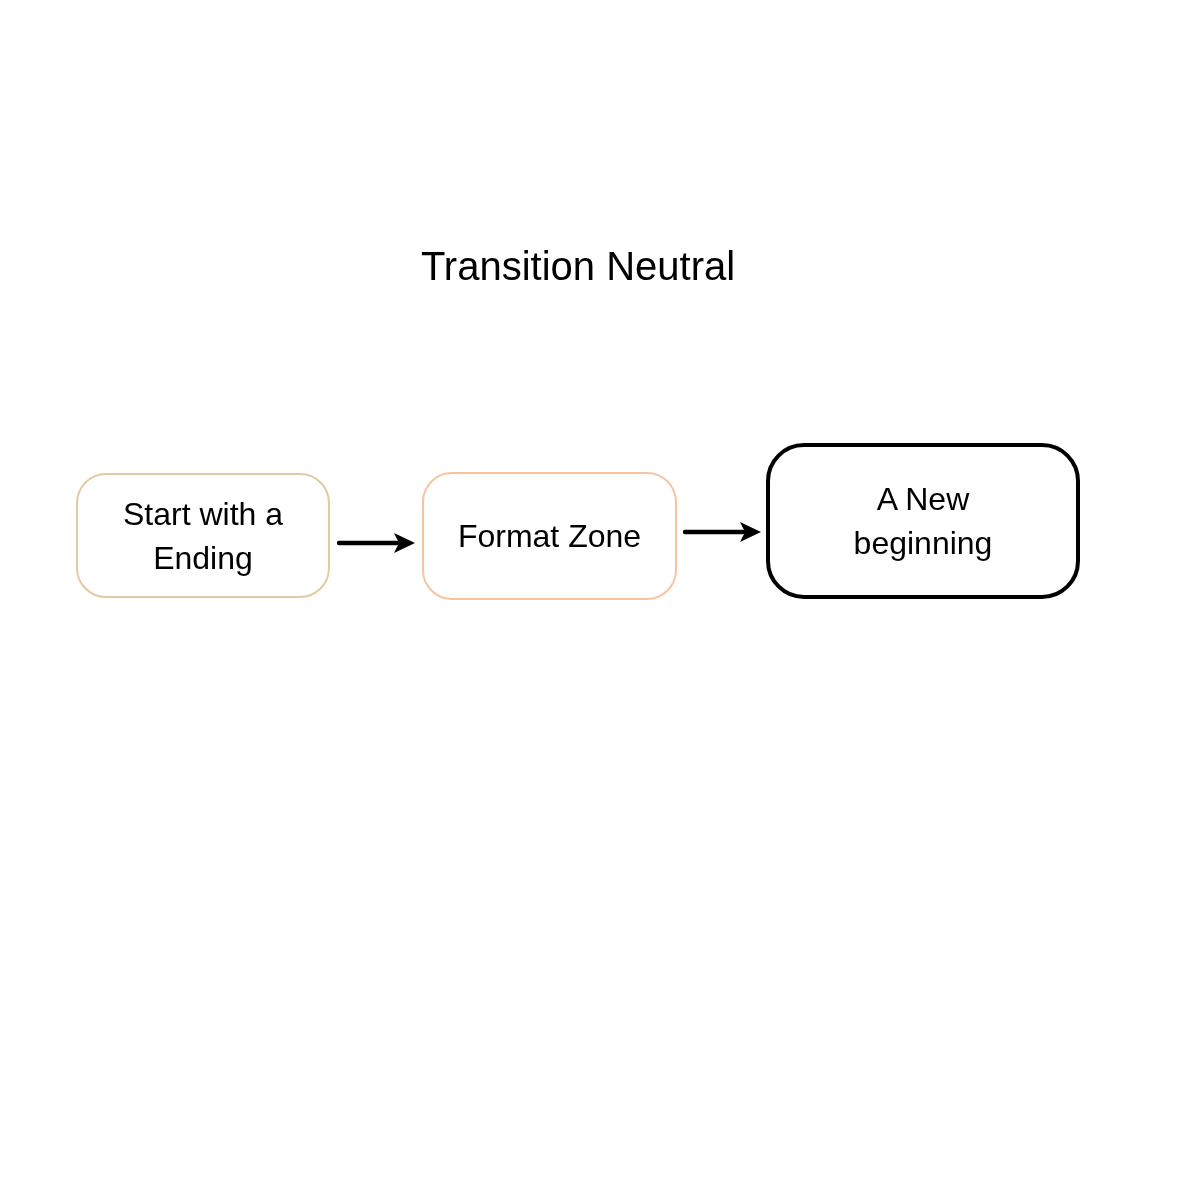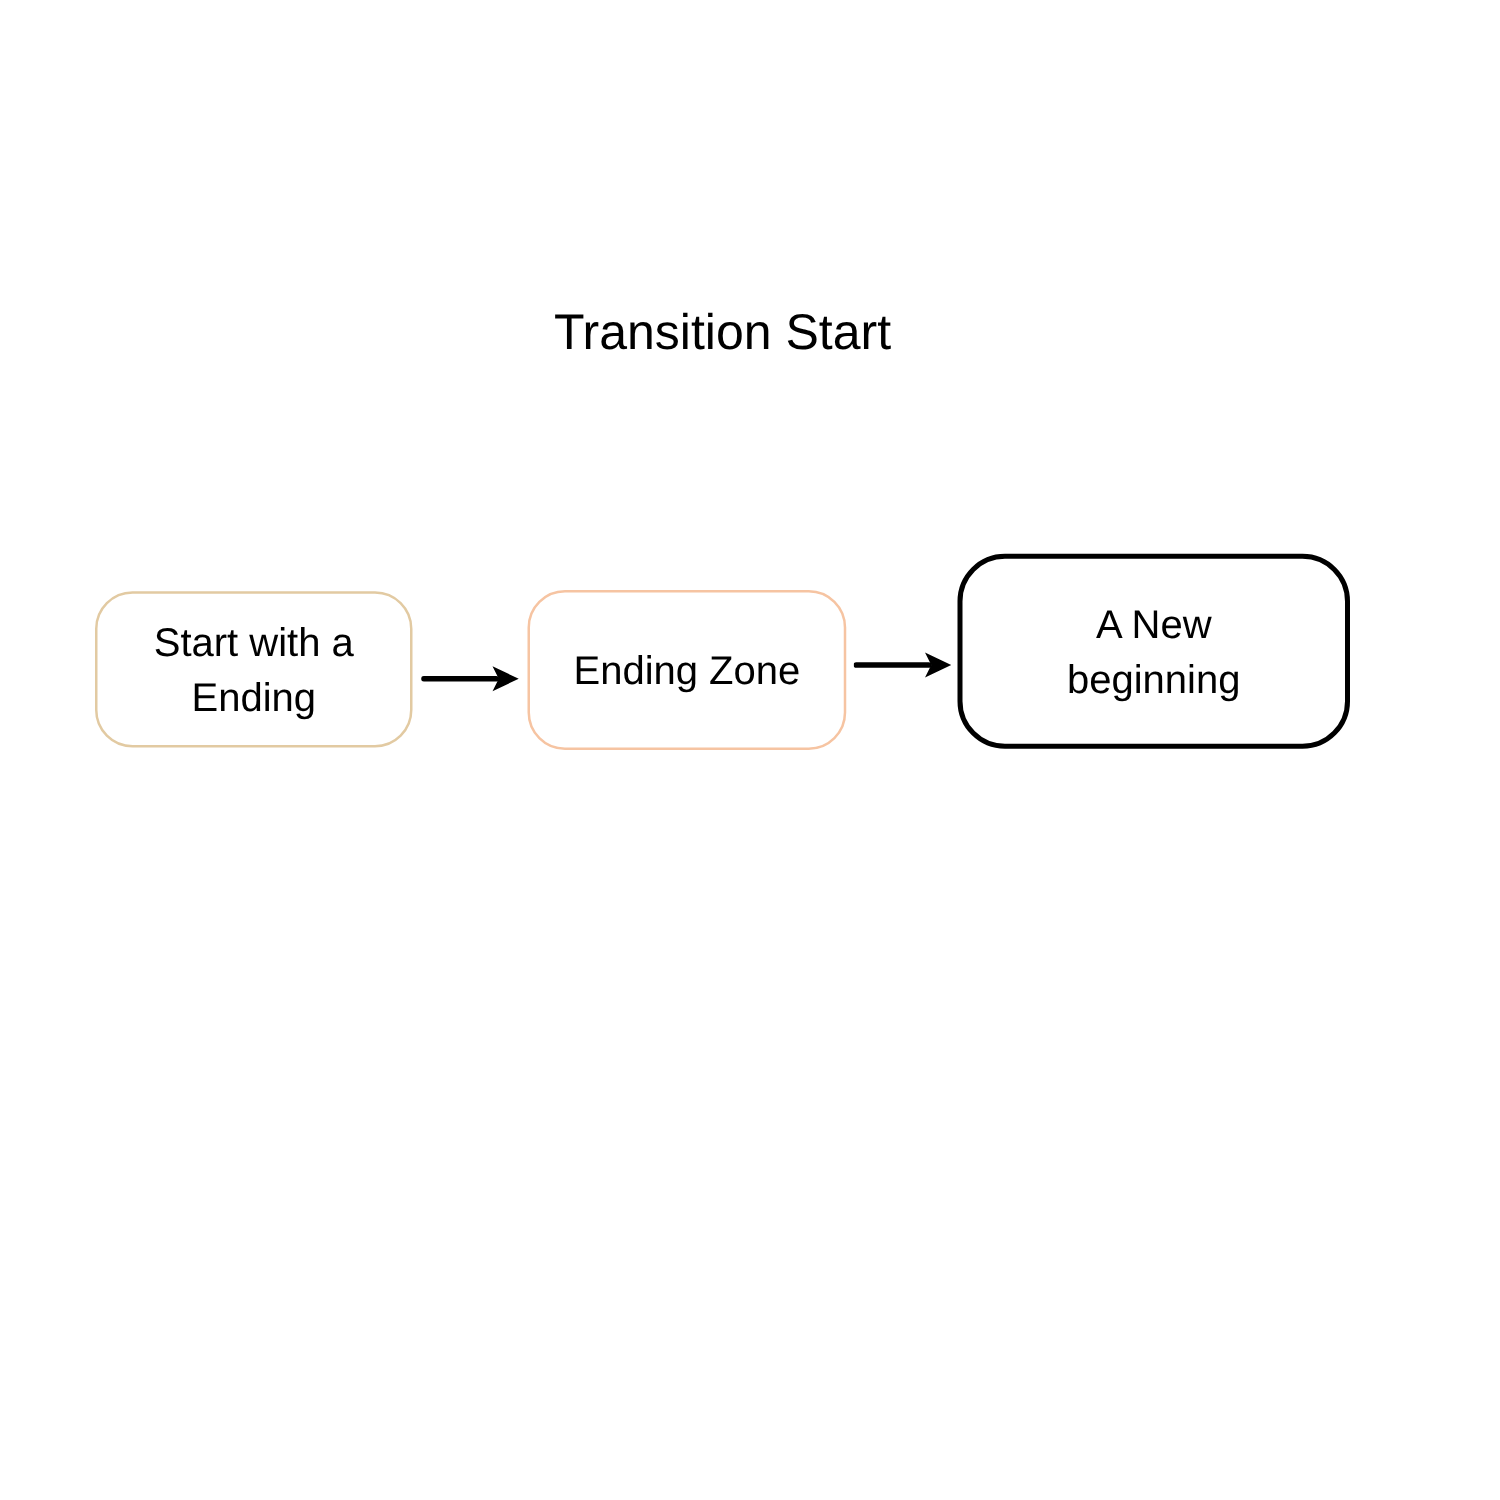--- a/index.html
+++ b/index.html
@@ -74,34 +74,34 @@
     color: #000000;
   }
   .arrow-1 { left: 337px; top: 527px; }
   .arrow-2 { left: 683px; top: 516px; }
 </style>
 </head>
 <body>
 
 <div class="canvas">
 
-  <h1 class="title">Transition Start</h1>
+  <h1 class="title">Transition Neutral</h1>
 
   <div class="node node-start" style="border-color: rgb(226, 202, 162);">
     <span class="node-label">Start with a
 Ending</span>
   </div>
 
   <svg class="arrow arrow-1" width="80" height="32" viewBox="0 0 80 32" style="color: rgb(0, 0, 0);">
     <line x1="2" y1="16" x2="60" y2="16" stroke="currentColor" stroke-width="4.5" stroke-linecap="round"></line>
     <polygon points="57,6 78,16 57,26 62,16" fill="currentColor"></polygon>
   </svg>
 
   <div class="node node-neutral" style="border-color: rgb(246, 196, 162);">
-    <span class="node-label">Ending Zone</span>
+    <span class="node-label">Format Zone</span>
   </div>
 
   <svg class="arrow arrow-2" width="80" height="32" viewBox="0 0 80 32" style="color: rgb(0, 0, 0);">
     <line x1="2" y1="16" x2="60" y2="16" stroke="currentColor" stroke-width="4.5" stroke-linecap="round"></line>
     <polygon points="57,6 78,16 57,26 62,16" fill="currentColor"></polygon>
   </svg>
 
   <div class="node node-new" style="border-color: rgb(0, 0, 0); justify-content: center;">
     <span class="node-label">A New
 beginning</span>

